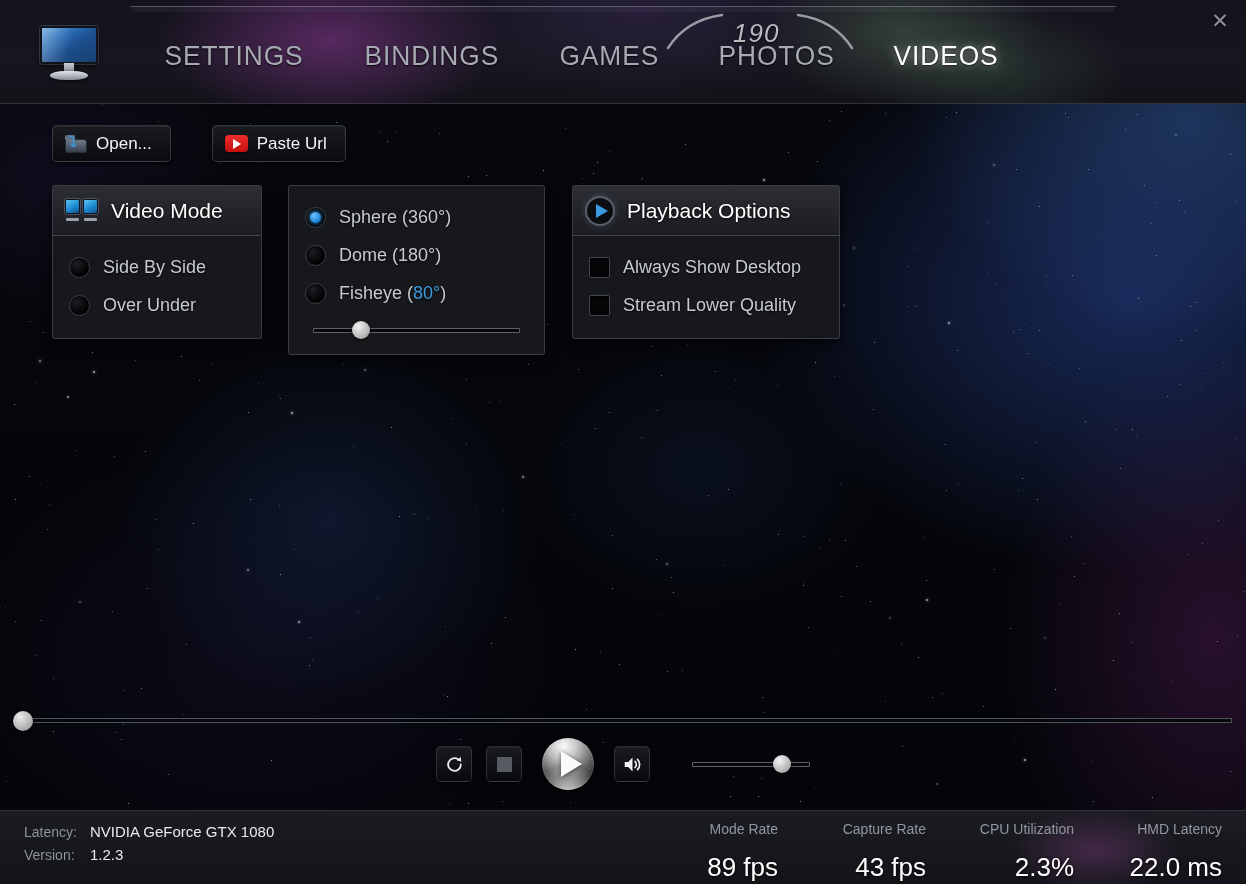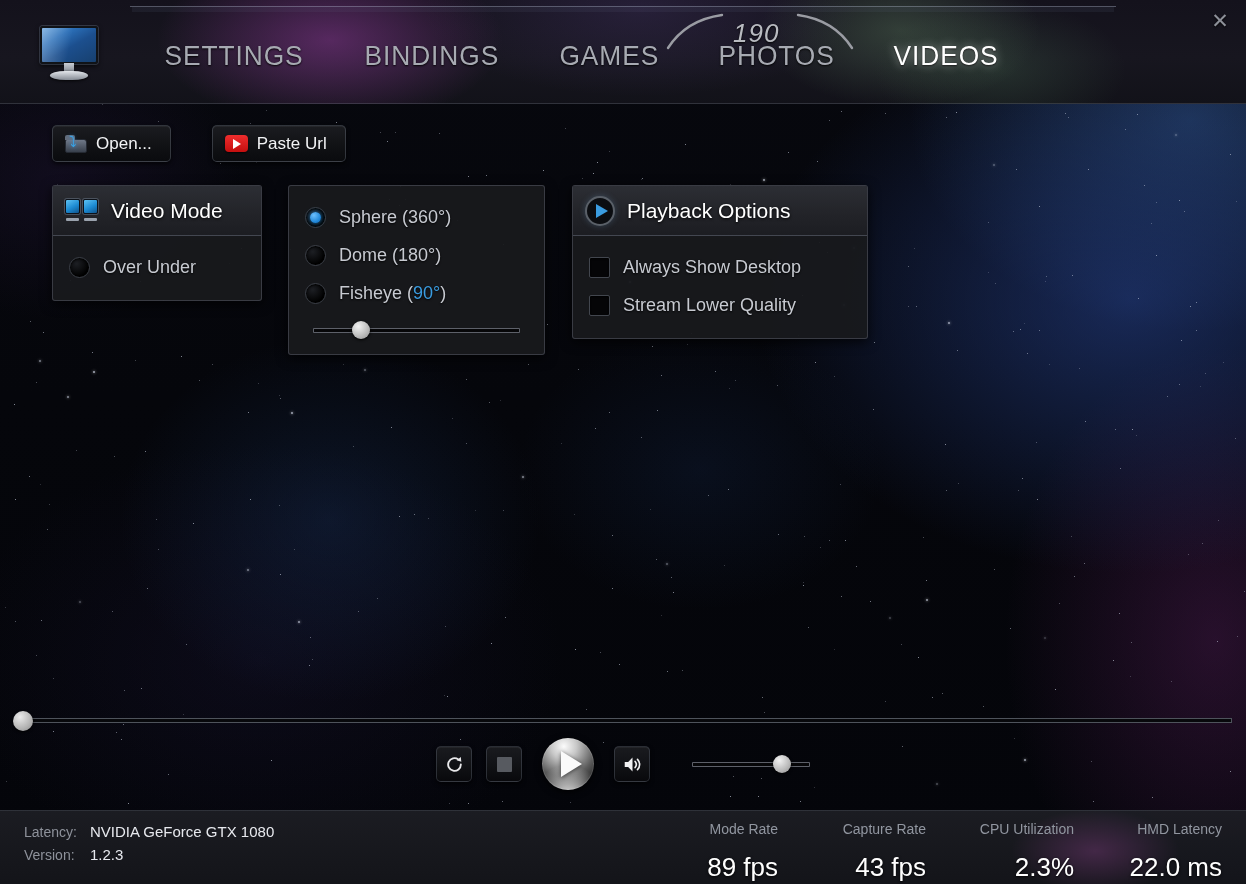--- a/index.html
+++ b/index.html
@@ -802,47 +802,51 @@
         <span class="m l"></span>
           <span class="m r"></span>
           <span class="st l"></span>
           <span class="st r"></span>
       </span>
       <span class="title">Video Mode</span>
     </div>
     <div class="panel-body">
       <div class="opt">
         <span class="radio"></span>
+        <span class="label">Side By Side</span>
+      </div>
+      <div class="opt">
+        <span class="radio"></span>
         <span class="label">Over Under</span>
       </div>
     </div>
   </div>
 
   <div class="panel" style="left:288px; top:185px; width:257px;">
     <div class="panel-body">
       <div class="opt">
         <span class="radio on"></span>
         <span class="label">Sphere (360°)</span>
       </div>
       <div class="opt">
         <span class="radio"></span>
         <span class="label">Dome (180°)</span>
       </div>
       <div class="opt">
         <span class="radio"></span>
-        <span class="label"><span>Fisheye (</span><span class="hl">90°</span><span>)</span></span>
+        <span class="label"><span>Fisheye (</span><span class="hl">80°</span><span>)</span></span>
       </div>
       <div class="slider" style="margin:10px 8px 2px 8px;">
         <div class="track"></div>
         <div class="thumb" id="fov-thumb" style="left: 23%;"></div>
       </div>
     </div>
   </div>
 
-  <div class="panel" style="left:572px; top:185px; width:296px;">
+  <div class="panel" style="left:572px; top:185px; width:268px;">
     <div class="panel-head">
       <span class="ic-play-circ">
           <span class="tri"></span>
         </span>
       <span class="title">Playback Options</span>
     </div>
     <div class="panel-body">
       <div class="opt">
         <span class="checkbox"></span>
         <span class="label">Always Show Desktop</span>

